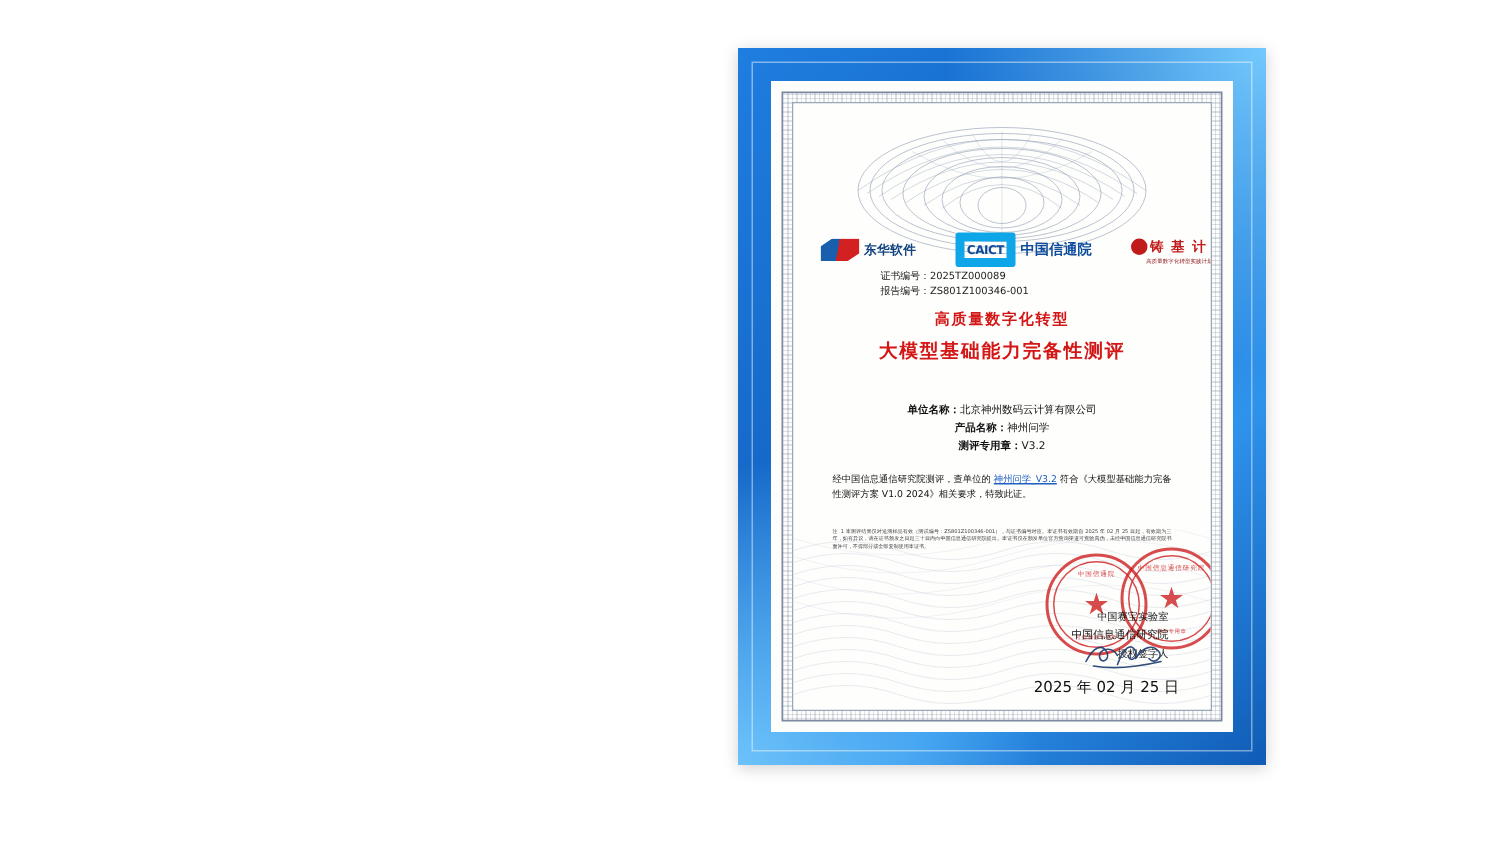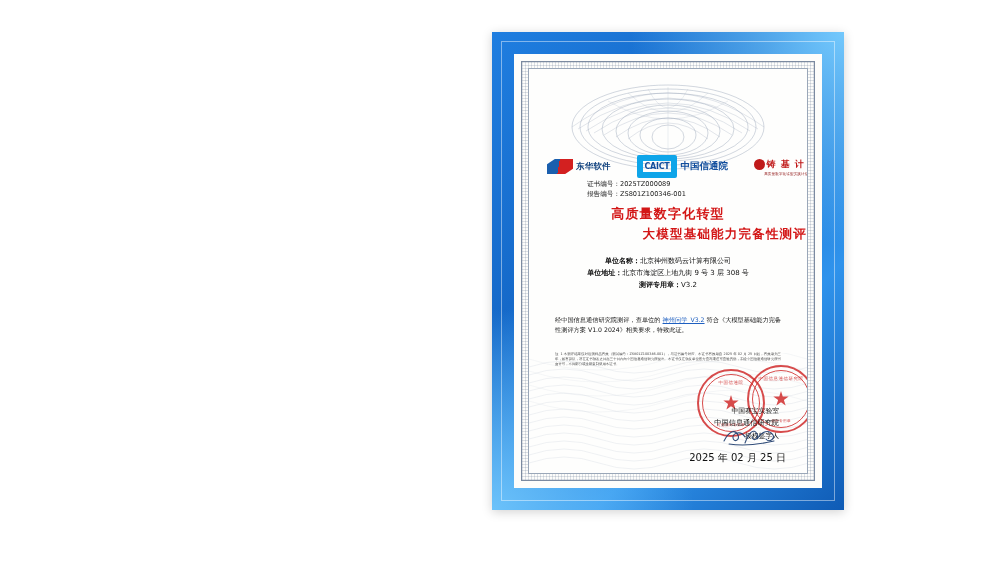--- a/index.html
+++ b/index.html
@@ -205,40 +205,39 @@
   }
   .serials div { white-space: nowrap; margin-left: 30px; }
 
   .title-block {
     position: absolute;
     left: 0; right: 0;
     top: 136px;
     text-align: center;
   }
   .title-line1 {
-    font-size: 13px;
+    font-size: 10px;
     font-weight: bold;
     color: #d31717;
     letter-spacing: 1.2px;
     line-height: 18px;
   }
   .title-line2 {
     font-size: 12.5px;
     font-weight: bold;
     color: #d31717;
     letter-spacing: 1.2px;
     line-height: 18px;
     margin-top: 2px;
-    text-align: right;
   }
 
   .fields {
     position: absolute;
     left: 0; right: 0;
-    top: 186px;
+    top: 198px;
     text-align: center;
     font-size: 7px;
     color: #111;
     line-height: 12px;
   }
   .fields .row { white-space: nowrap; }
   .fields .k { font-weight: bold; }
 
   .statement {
     position: absolute;
@@ -427,21 +426,21 @@
           <div class="title-block">
             <div class="title-line1">高质量数字化转型</div>
             <div class="title-line2">大模型基础能力完备性测评</div>
           </div>
 
           <div class="fields">
             <div class="row">
               <span class="k">单位名称：</span><span>北京神州数码云计算有限公司</span>
             </div>
             <div class="row">
-              <span class="k">单位地址：</span><span>北京市海淀区上地九街 9 号 3 层 308 号</span>
+              <span class="k">产品名称：</span><span>神州问学</span>
             </div>
             <div class="row">
               <span class="k">测评专用章：</span><span>V3.2</span>
             </div>
           </div>
 
           <div class="statement">
             <span>经中国信息通信研究院测评，查单位的</span>
             <span class="lnk">神州问学_V3.2</span>
             <span>符合《大模型基础能力完备性测评方案 V1.0 2024》相关要求，特致此证。</span>

